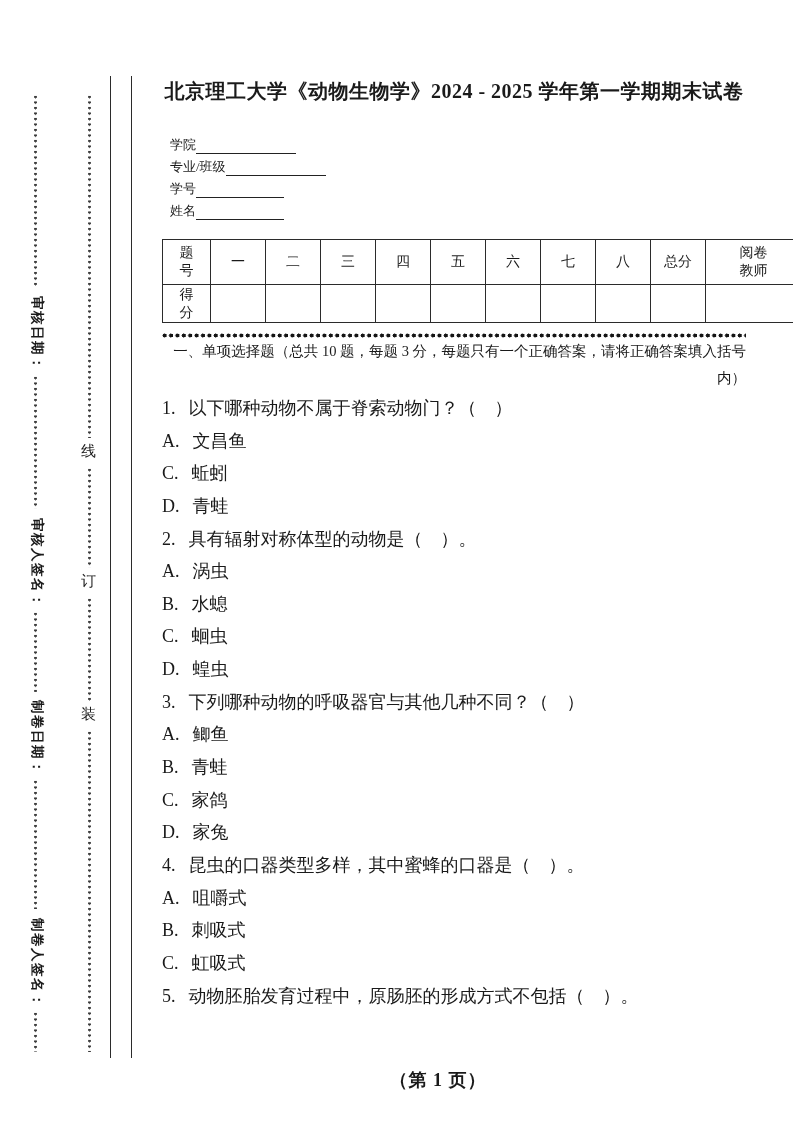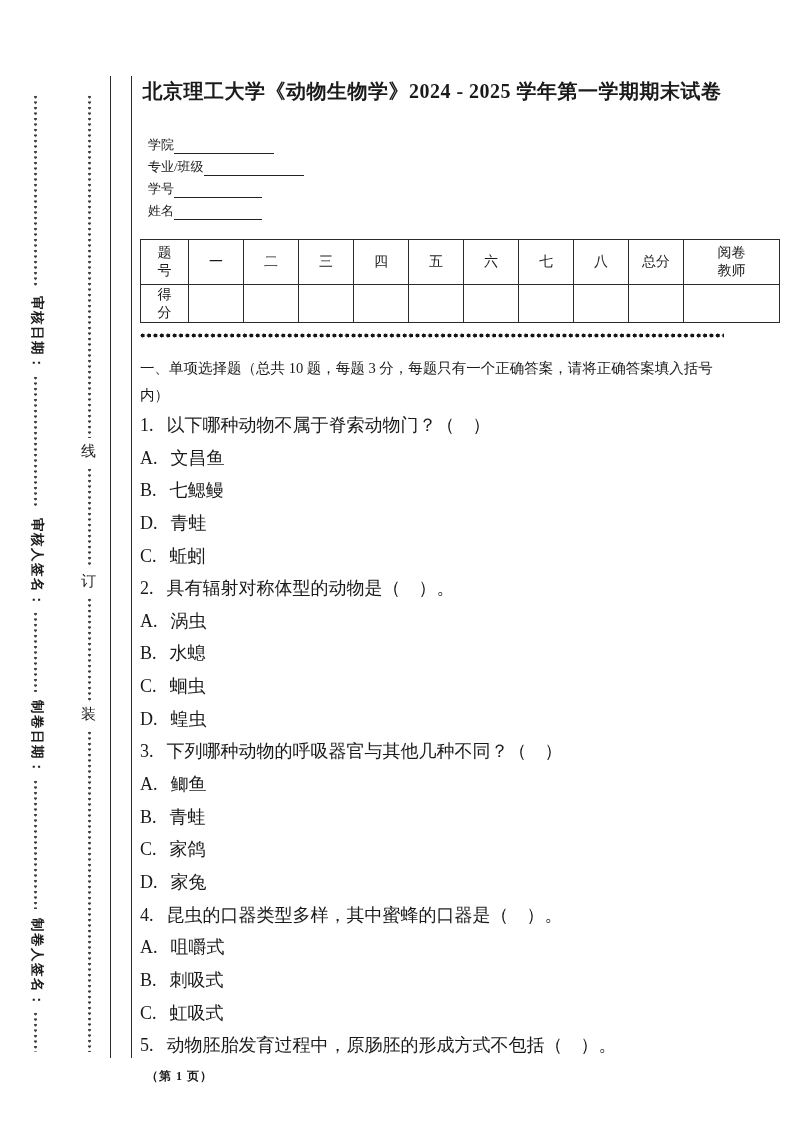--- a/index.html
+++ b/index.html
@@ -11,21 +11,21 @@
   .vline { position:absolute; top:76px; height:982px; width:0; border-left:1.5px solid #2b2b2b; }
   .vline.outer { left:110px; }
   .vline.inner { left:131px; }
   .dotcol { position:absolute; width:3px;
             background-image:radial-gradient(circle at 1.5px 2px, #3a3a3a 1.15px, rgba(0,0,0,0) 1.35px);
             background-size:3px 5.5px; background-repeat:repeat-y; }
   .v-label { position:absolute; transform:rotate(90deg); transform-origin:0 0;
              font-weight:bold; font-size:13.5px; letter-spacing:1.5px; white-space:nowrap; }
   .bind-char { position:absolute; left:81px; font-size:15px; }
 
-  .content { position:absolute; left:140px; top:78px; width:584px; }
+  .content { position:absolute; left:162px; top:78px; width:584px; }
   .title { text-align:center; font-weight:bold; font-size:20px; line-height:26px; letter-spacing:0.5px; }
 
   .fields { display:flex; margin-top:30px; padding-left:8px; font-size:13px; line-height:22px;flex-direction:column; }
   .field { display:flex; margin-right:8px; }
   .field .blank { display:inline-block; border-bottom:1px solid #222; height:20px; }
   .blank-1 { width:100px; } .blank-2 { width:100px; } .blank-3 { width:88px; } .blank-4 { width:88px; }
 
   table.score { border-collapse:collapse; table-layout:fixed; width:640px; margin-top:17px; }
   table.score td { border:1.5px solid #2b2b2b; text-align:center; vertical-align:middle;
                    font-size:14px; padding:0; }
@@ -33,27 +33,27 @@
   tr.r2 td { height:38px; }
   td.col-head { width:48px; }
   td.col-grader { width:96px; }
   .stack1 { width:15px; margin:0 auto; word-break:break-all; line-height:18px; }
   .stack2 { width:30px; margin:0 auto; word-break:break-all; line-height:18px; }
 
   .sep-dots { margin-top:10px; height:5px;
               background-image:radial-gradient(circle at 2.5px 2.5px, #141414 1.9px, rgba(0,0,0,0) 2.15px);
               background-size:6.4px 5px; background-repeat:repeat-x; }
 
-  .section-heading { margin-top:17px; font-size:14.5px; line-height:27px; }
+  .section-heading { font-size:14.5px; line-height:27px;text-align:right; }
 
   .qline { font-size:18px; line-height:32.65px; height:32.65px; white-space:nowrap; }
   .q-num, .q-letter { display:inline-block; margin-right:13px; }
 
-  .footer { position:absolute; left:146px; top:1068px; width:584px; 
-            font-weight:bold; font-size:12px; letter-spacing:1px; }
+  .footer { position:absolute; left:146px; top:1068px; width:584px; text-align:center;
+            font-weight:bold; font-size:18px; letter-spacing:1px; }
 </style>
 </head>
 <body>
 
 <div class="page">
 
   <div class="dotcol" style="left:34px; top:95px; height:192px;"></div>
   <div class="dotcol" style="left:34px; top:376px; height:133px;"></div>
   <div class="dotcol" style="left:34px; top:612px; height:80px;"></div>
   <div class="dotcol" style="left:34px; top:780px; height:129px;"></div>
@@ -137,23 +137,22 @@
       </table>
 
     <div class="sep-dots"></div>
 
     <div class="section-heading">一、单项选择题（总共 10 题，每题 3 分，每题只有一个正确答案，请将正确答案填入括号内）</div>
 
     <div class="questions">
 
       <div class="qline"><span class="q-num">1.</span><span>以下哪种动物不属于脊索动物门？（　）</span></div>
       <div class="qline"><span class="q-letter">A.</span><span>文昌鱼</span></div>
-      <div class="qline"><span class="q-letter">B.</span><span>七鳃鳗</span></div>
+      <div class="qline"><span class="q-letter">C.</span><span>蚯蚓</span></div>
       <div class="qline"><span class="q-letter">D.</span><span>青蛙</span></div>
-      <div class="qline"><span class="q-letter">C.</span><span>蚯蚓</span></div>
 
       <div class="qline"><span class="q-num">2.</span><span>具有辐射对称体型的动物是（　）。</span></div>
       <div class="qline"><span class="q-letter">A.</span><span>涡虫</span></div>
       <div class="qline"><span class="q-letter">B.</span><span>水螅</span></div>
       <div class="qline"><span class="q-letter">C.</span><span>蛔虫</span></div>
       <div class="qline"><span class="q-letter">D.</span><span>蝗虫</span></div>
 
       <div class="qline"><span class="q-num">3.</span><span>下列哪种动物的呼吸器官与其他几种不同？（　）</span></div>
       <div class="qline"><span class="q-letter">A.</span><span>鲫鱼</span></div>
       <div class="qline"><span class="q-letter">B.</span><span>青蛙</span></div>

